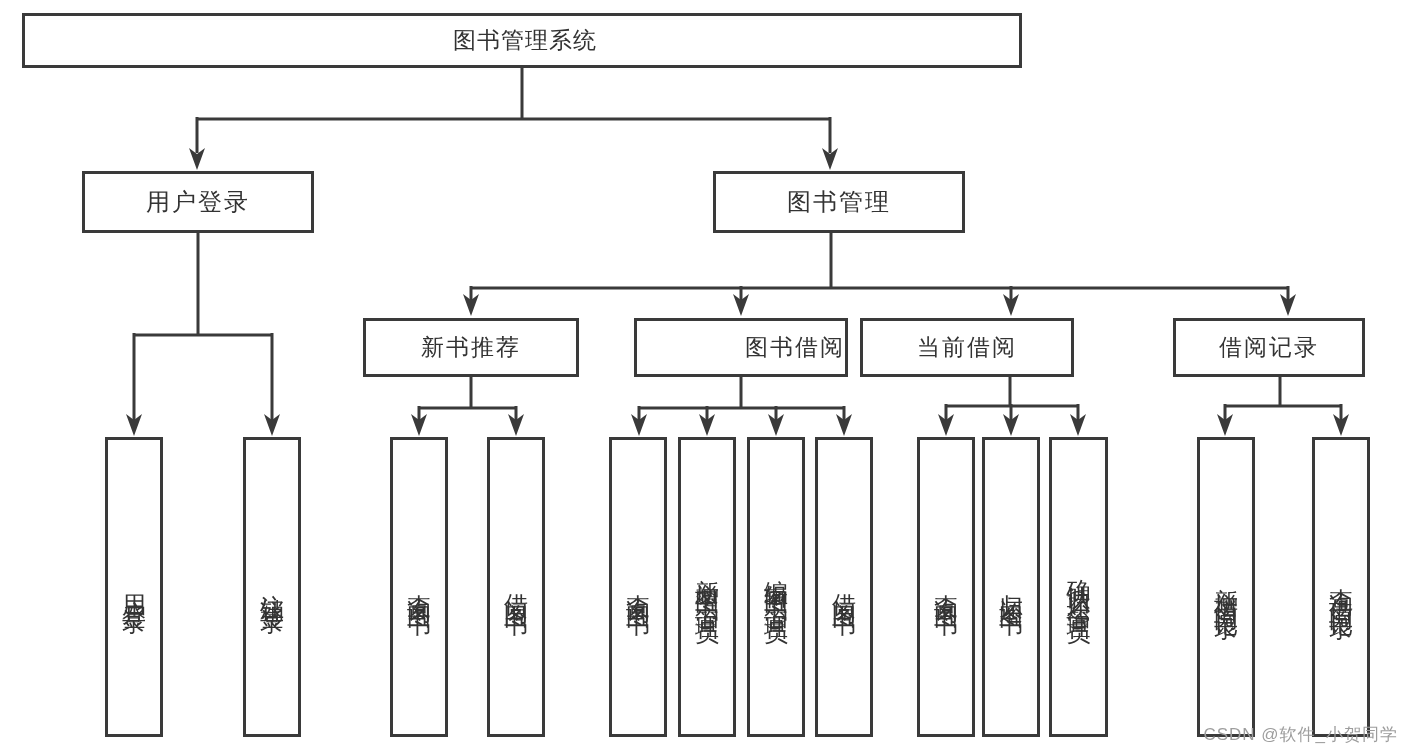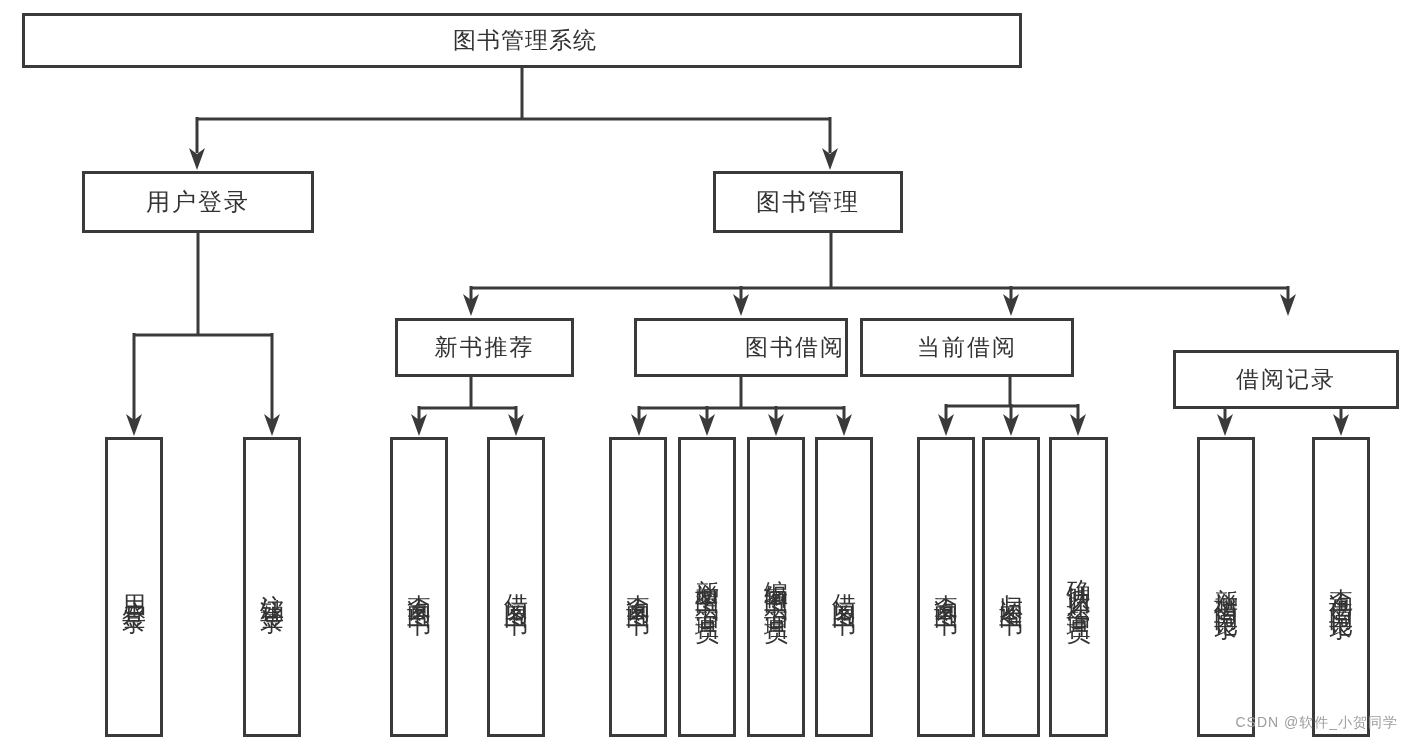--- a/index.html
+++ b/index.html
@@ -47,22 +47,22 @@
     text-orientation: mixed;
     font-size: 24px;
     letter-spacing: 6px;
     line-height: 1;
     color: var(--text);
     white-space: nowrap;
   }
   .hlabel { white-space: nowrap; }
   #watermark {
     position: absolute;
-    right: 7px; bottom: 15px;
-    font-size: 14px;
+    right: 7px; bottom: 1px;
+    font-size: 17px;
     color: var(--wm);
     letter-spacing: 1px;
     z-index: 3;
     white-space: nowrap;
   }
 </style>
 </head>
 <body>
 
 <div id="stage">
@@ -106,34 +106,34 @@
     <path id="arrowheads" fill="#3a3a3a" d="M197 170l-8 -22l8 6l8 -6zM830 170l-8 -22l8 6l8 -6zM134 436l-8 -22l8 6l8 -6zM272 436l-8 -22l8 6l8 -6zM471 316l-8 -22l8 6l8 -6zM741 316l-8 -22l8 6l8 -6zM1011 316l-8 -22l8 6l8 -6zM1288 316l-8 -22l8 6l8 -6zM419 436l-8 -22l8 6l8 -6zM516 436l-8 -22l8 6l8 -6zM639 436l-8 -22l8 6l8 -6zM707 436l-8 -22l8 6l8 -6zM776 436l-8 -22l8 6l8 -6zM844 436l-8 -22l8 6l8 -6zM946 436l-8 -22l8 6l8 -6zM1011 436l-8 -22l8 6l8 -6zM1078 436l-8 -22l8 6l8 -6zM1225 436l-8 -22l8 6l8 -6zM1341 436l-8 -22l8 6l8 -6z"></path>
   </svg>
 
   <div class="node root-box">
     <span class="hlabel">图书管理系统</span>
   </div>
 
   <div class="node lvl2" style="left:82px;width:232px;">
     <span class="hlabel">用户登录</span>
   </div>
-  <div class="node lvl2" style="left:713px;width:190px;">
+  <div class="node lvl2" style="left:713px;width:252px;">
     <span class="hlabel">图书管理</span>
   </div>
 
-  <div class="node lvl3" style="left:363px;width:179px;margin-left:32px;">
+  <div class="node lvl3" style="left:363px;width:216px;">
     <span class="hlabel">新书推荐</span>
   </div>
   <div class="node lvl3" style="left:634px;width:214px;justify-content:flex-end;">
     <span class="hlabel">图书借阅</span>
   </div>
   <div class="node lvl3" style="left:860px;width:214px;">
     <span class="hlabel">当前借阅</span>
   </div>
-  <div class="node lvl3" style="left:1173px;width:226px;margin-top:32px;">
+  <div class="node lvl3" style="left:1173px;width:192px;">
     <span class="hlabel">借阅记录</span>
   </div>
 
   <div class="node leaf" style="left:105px;">
     <span class="vtext">用户登录</span>
   </div>
   <div class="node leaf" style="left:243px;">
     <span class="vtext">注销登录</span>
   </div>
 

